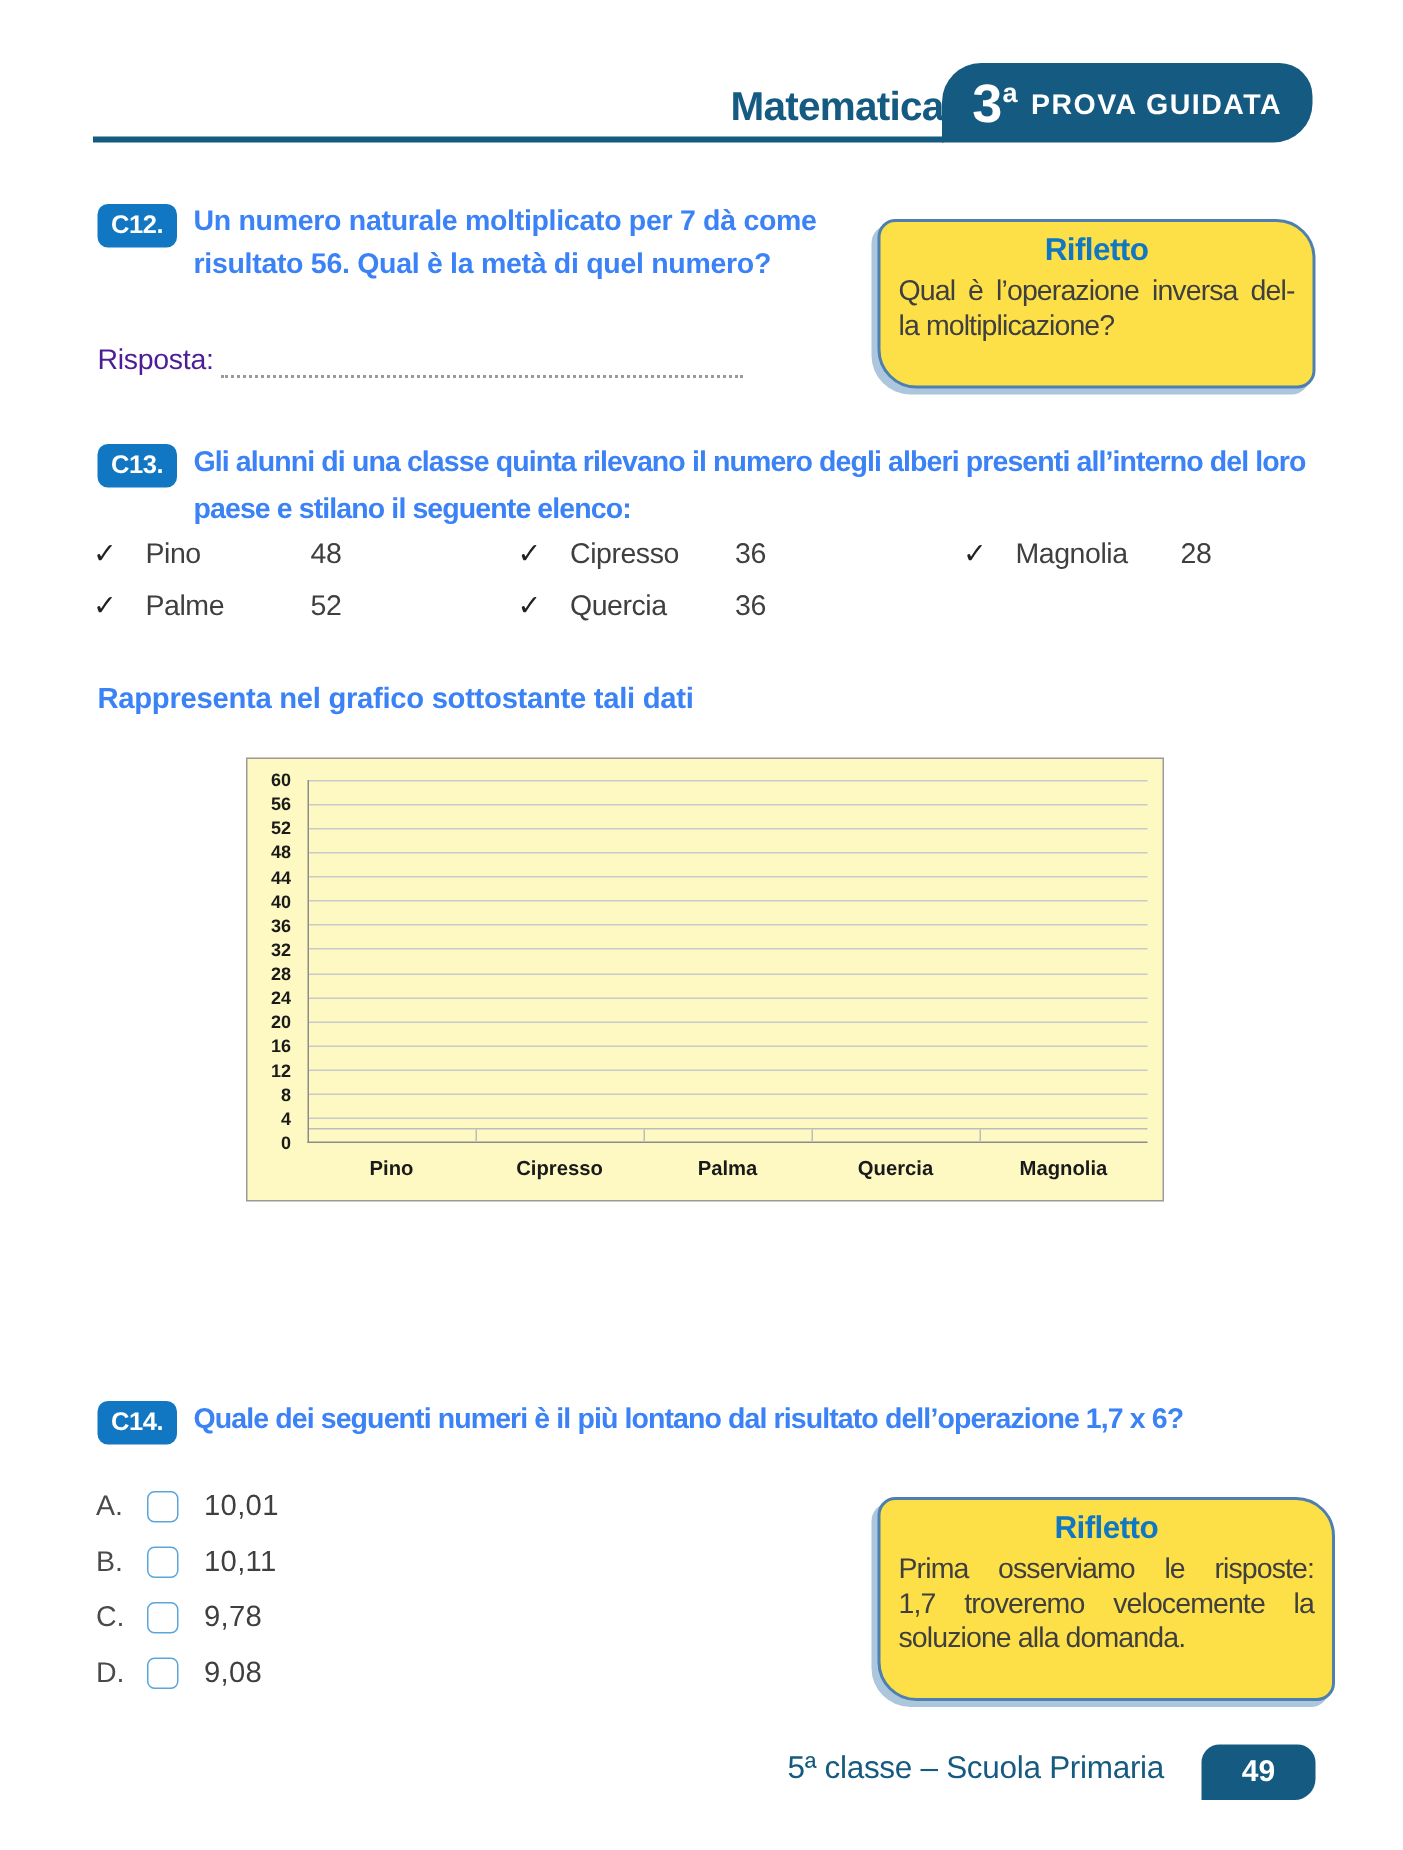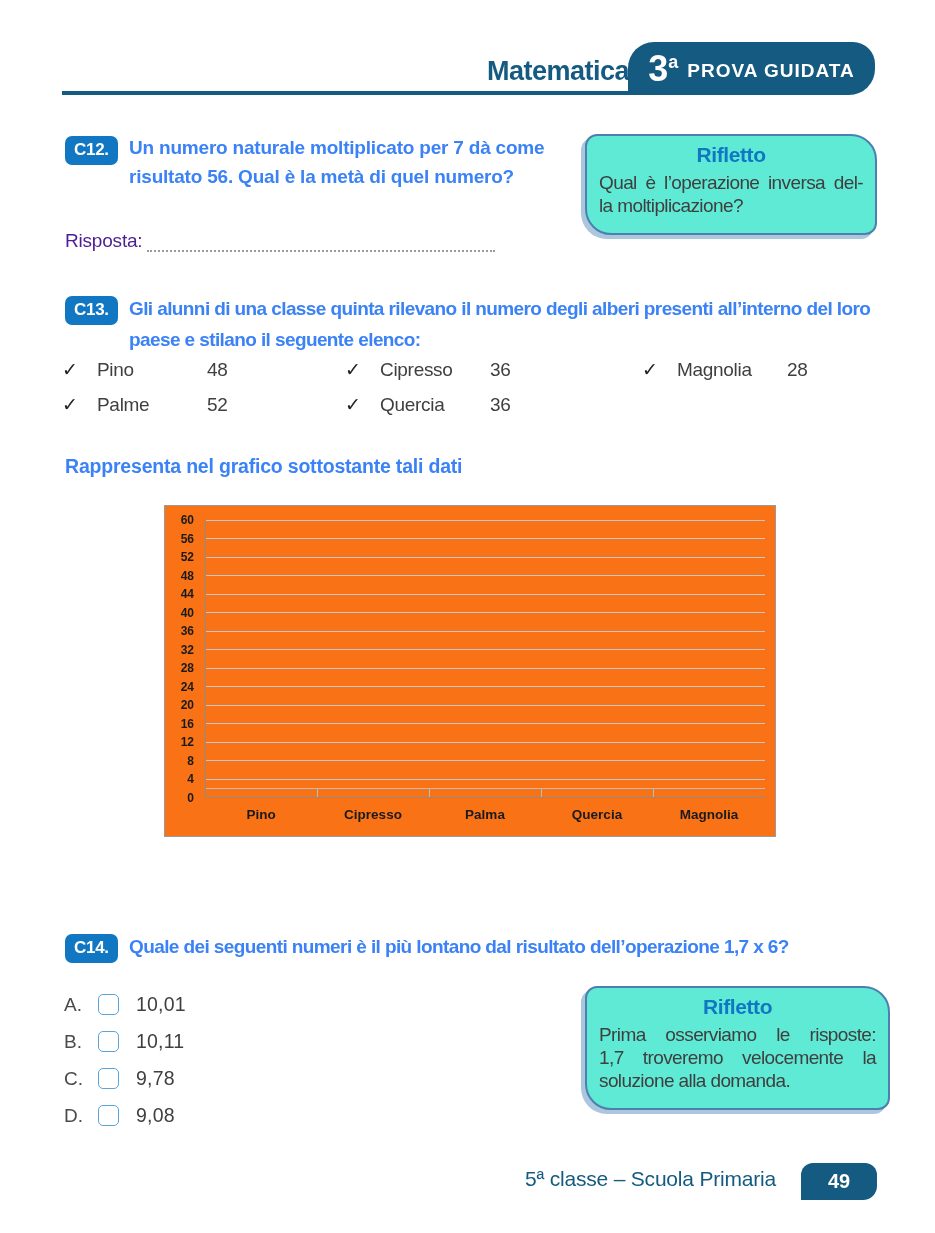--- a/index.html
+++ b/index.html
@@ -33,24 +33,25 @@
     font-size: 17px; font-weight: 700; letter-spacing: -0.3px;
     padding: 4px 9px 5px; border-radius: 7px;
   }
   .qtext {
     position: absolute; color: #3b82f6; font-weight: 700;
     font-size: 19px; line-height: 29px; letter-spacing: -0.2px;
   }
   .qtext.condensed { letter-spacing: -0.6px; line-height: 31px; }
   
   .rifletto {
-    position: absolute; background: #5eead4;
+    position: absolute; background: #fde047;
     border: 2px solid #4d80ae; border-radius: 12px 26px 12px 26px;
     box-shadow: -4px 4px 0 0 #abc6dd;
-    padding: 7px 12px 16px;
+    padding: 7px 12px 28px;
+    margin-top: 12px;
   }
   .rifletto .rtitle {
     text-align: center; color: #1177c3; font-size: 21px; font-weight: 700;
     letter-spacing: -0.4px; margin-bottom: 4px;
   }
   .rifletto .rline {
     color: #3f3f3f; font-size: 19px; line-height: 23px; letter-spacing: -0.6px;
     text-align: justify; text-align-last: justify;
   }
   .rifletto .rline.last { text-align-last: left; }
@@ -66,22 +67,22 @@
     position: absolute; left: 62px; top: 358px; width: 820px;
     display: grid; grid-template-rows: repeat(2, 24px); grid-auto-flow: column;
     grid-template-columns: 283px 297px auto; row-gap: 11px;
   }
   .tree-item { display: flex; align-items: baseline; font-size: 19px; letter-spacing: -0.3px; }
   .tree-item .chk { width: 35px; font-size: 19px; font-weight: 700; color: #222; }
   .tree-item .tname { width: 110px; color: #3f3f3f; }
   .tree-item .tcount { color: #3f3f3f; }
   
   .chart-box {
-    position: absolute; left: 164px; top: 505px; width: 612px; height: 332px;
-    border: 1px solid #9a9a9a; background: #f97316;
+    position: absolute; left: 164px; top: 505px; width: 612px; height: 296px;
+    border: 1px solid #9a9a9a; background: #fef9c3;
   }
   .chart-ylabels { position: absolute; left: 0; top: 14px; bottom: 38px; width: 35px; }
   .y-tick {
     position: absolute; right: 6px; transform: translateY(-50%);
     font-size: 12px; font-weight: 700; color: #1a1a1a;
   }
   .chart-plot {
     position: absolute; left: 40px; right: 10px; top: 14px; bottom: 38px;
     border-left: 1px solid #8c8c8c; border-bottom: 1px solid #8c8c8c;
   }

